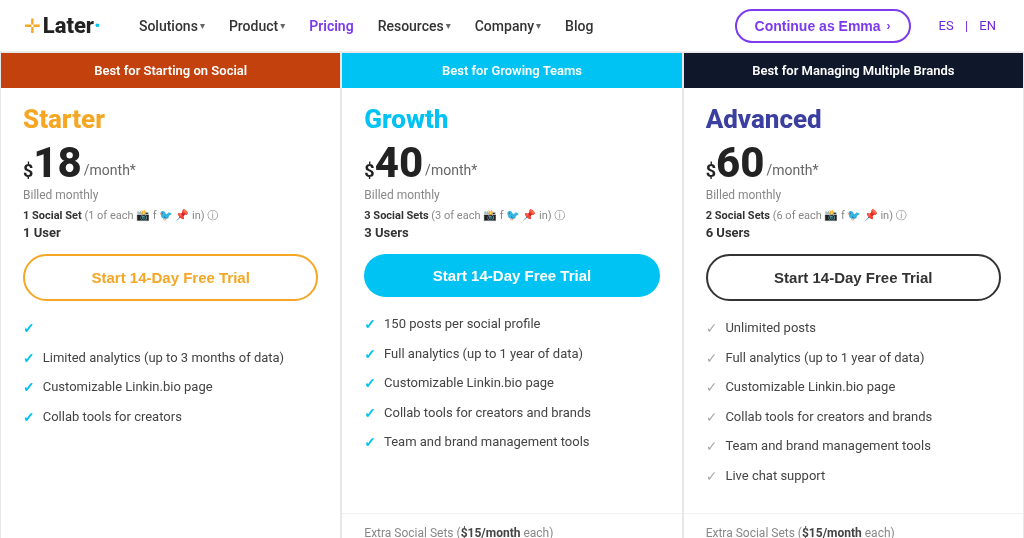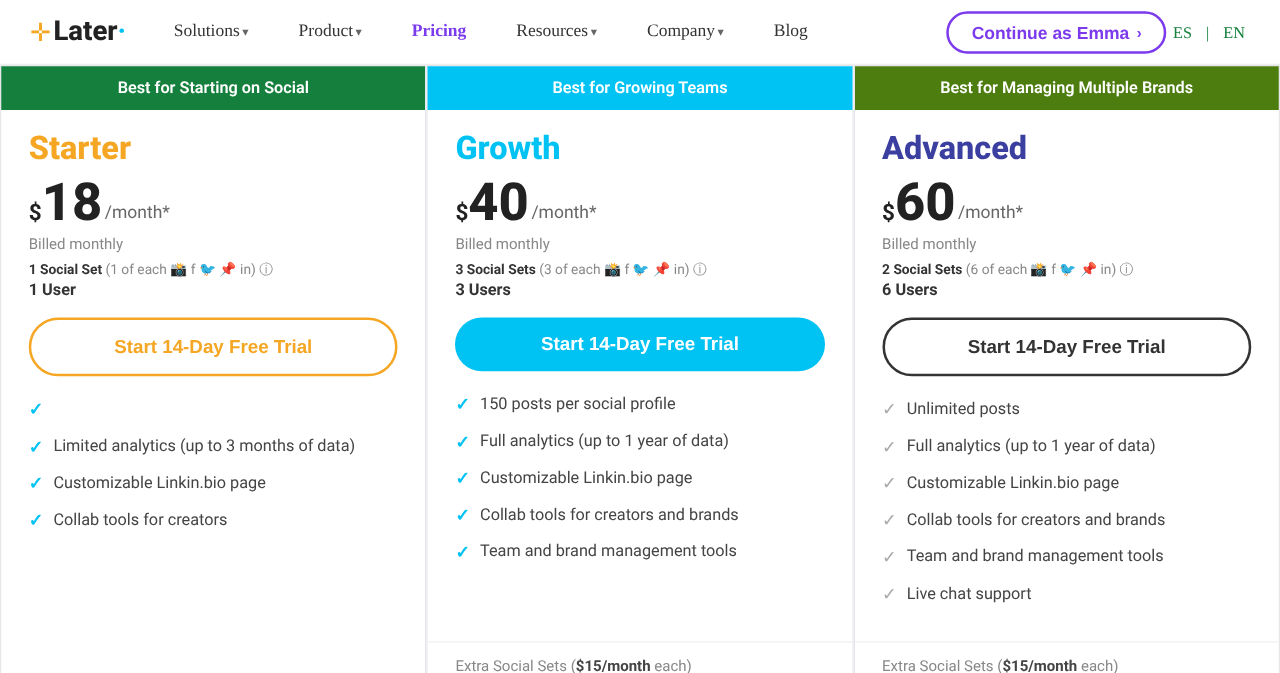--- a/index.html
+++ b/index.html
@@ -7,31 +7,31 @@
 
     
     .navbar {
       display: flex; align-items: center; padding: 0 24px; height: 52px;
       border-bottom: 1px solid #eee; background: #fff;
     }
     .logo { display: flex; align-items: center; margin-right: 28px; }
     .logo-text { font-size: 22px; font-weight: 800; color: #222; }
     .logo-dot { color: #00c2f3; }
     .logo-cross { color: #f5a623; font-size: 20px; margin-right: 2px; }
-    .nav-links { display: flex; align-items: center; gap: 20px; flex: 1; font-family: Liberation Serif, serif; }
+    .nav-links { display: flex; align-items: center; gap: 4px; flex: 1; }
     .nav-item {
       display: flex; align-items: center; gap: 2px;
       padding: 6px 10px; font-size: 14px; color: #333; cursor: pointer;
       font-weight: 500; border-radius: 4px;
     }
     .nav-item.active { color: #7c3aed; font-weight: 600; justify-content: center; }
     .nav-chevron { font-size: 10px; color: #666; }
-    .nav-right { display: flex; align-items: center; gap: 1px; }
+    .nav-right { display: flex; align-items: center; gap: 24px; }
     .lang { font-size: 13px; color: #555; }
-    .lang span { color: #15803d; margin: 0 4px; font-family: Liberation Serif, serif; }
+    .lang span { color: #6d28d9; margin: 0 4px; }
     .cta-btn {
       background: transparent; border: 2px solid #7c3aed; color: #7c3aed;
       border-radius: 24px; padding: 7px 18px; font-size: 14px; font-weight: 600;
       cursor: pointer; display: flex; align-items: center; gap: 6px;
     }
     .cta-arrow { font-size: 12px; }
 
     
     .pricing-wrapper {
       display: flex; align-items: stretch; padding: 0; margin: 0;
@@ -42,23 +42,23 @@
     .card {
       flex: 1; display: flex; flex-direction: column;
       border: 1px solid #e5e7eb; background: #fff;
     }
     .card:nth-child(2) { border-left: 1px solid #e5e7eb; border-right: 1px solid #e5e7eb; }
 
     .card-banner {
       padding: 10px 16px; font-size: 13px; font-weight: 600;
       text-align: center; color: #fff;
     }
-    .banner-starter { background: #15803d; }
+    .banner-starter { background: #c2410c; }
     .banner-growth { background: #00c2f3; }
-    .banner-advanced { background: #4d7c0f; }
+    .banner-advanced { background: #0f172a; }
 
     .card-body { padding: 16px 22px; flex: 1; display: flex; flex-direction: column; }
 
     .plan-name {
       font-size: 26px; font-weight: 800; margin-bottom: 8px;
     }
     .name-starter { color: #f5a623; }
     .name-growth { color: #00c2f3; }
     .name-advanced { color: #3b3f9f; }
 

